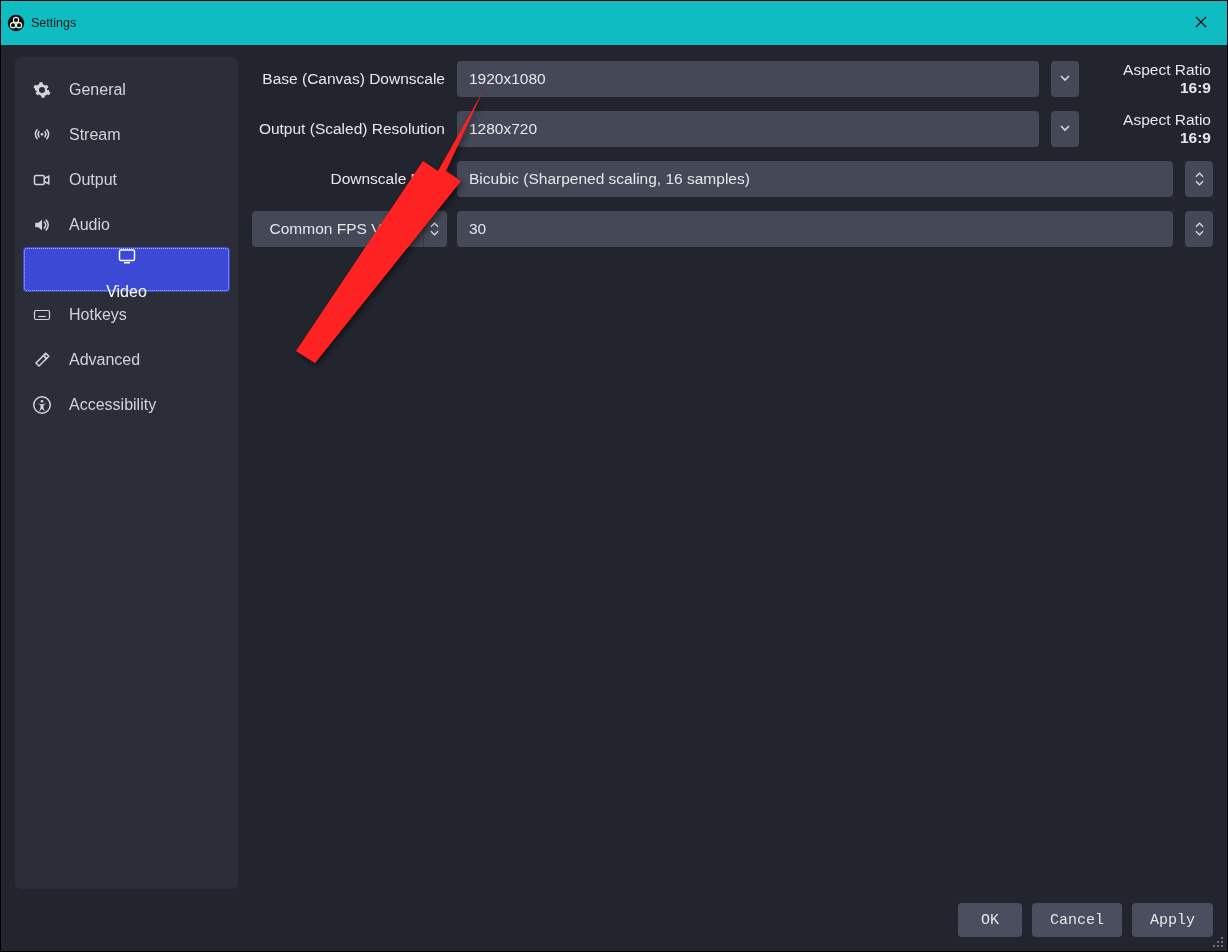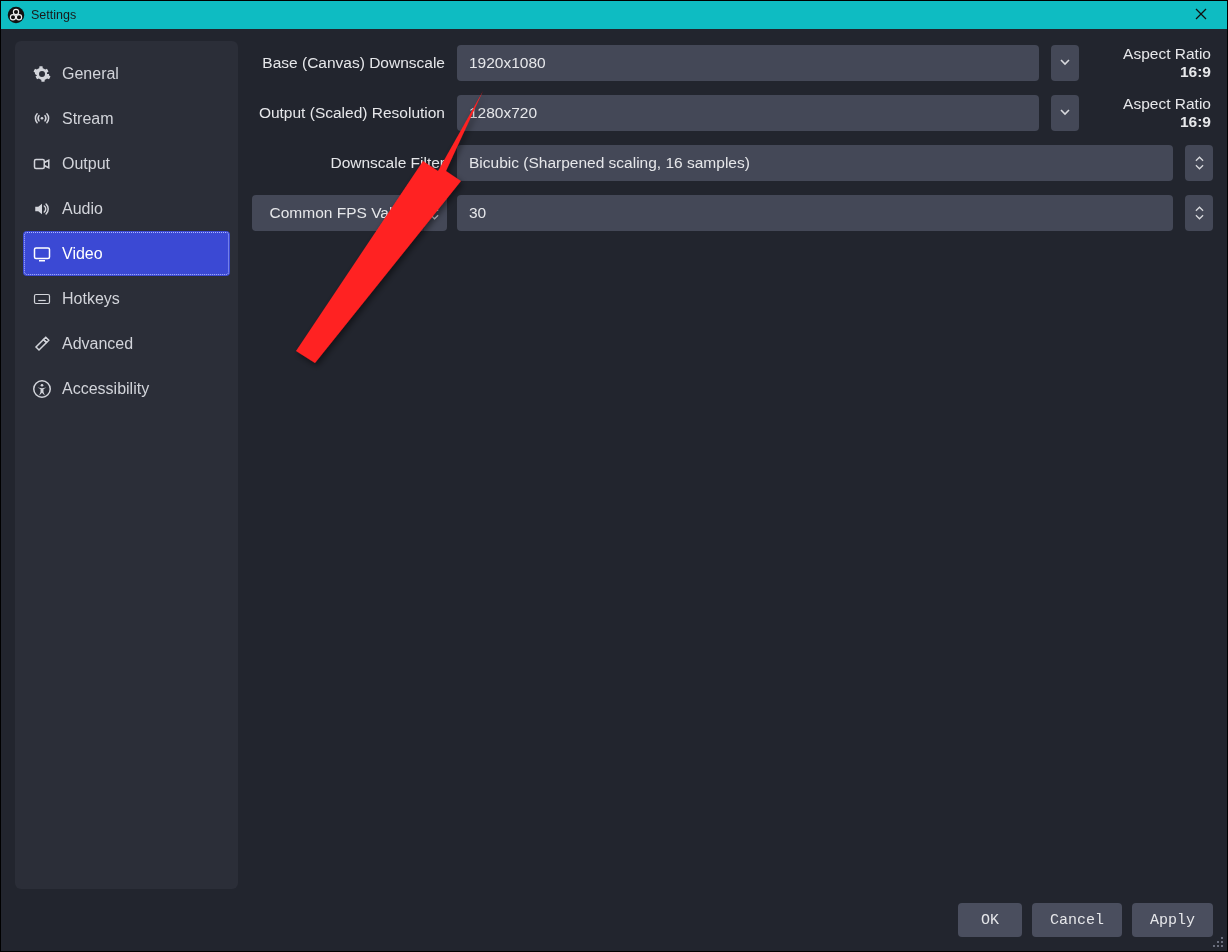--- a/index.html
+++ b/index.html
@@ -30,21 +30,21 @@
     position:relative;
   }
   .window{
     position:absolute;
     left:0;top:0;width:1228px;height:952px;
     background:var(--bg);
     border:1px solid #000;
     display:flex;flex-direction:column;
   }
   .titlebar{
-    height:28px;
+    height:44px;
     background:var(--titlebar);
     display:flex;align-items:center;
     padding:0 4px 0 6px;
     flex-shrink:0;
   }
   .titlebar .app-icon{
     width:18px;height:18px;
     margin-right:6px;
     display:inline-flex;align-items:center;justify-content:center;
   }
@@ -73,31 +73,32 @@
     border-radius:6px;
     display:flex;flex-direction:column;
     padding:10px 6px;
     flex-shrink:0;
   }
   .side-item{
     height:45px;
     border-radius:4px;
     display:flex;align-items:center;
     padding:0 10px;
-    gap:11px;
+    gap:18px;
     cursor:pointer;
     color:var(--text-dim);
     font-size:16px;
     margin:0 2px;
   }
   .side-item.selected{
     background:var(--selected);
     color:#fff;
     outline:1px dotted #aeb7ff;
     outline-offset:-2px;
+    flex-direction:column;
   }
   .side-item .icon{width:18px;height:18px;display:inline-flex;align-items:center;justify-content:center;flex-shrink:0;}
   .side-item .icon svg{width:18px;height:18px;}
   .content{
     flex:1 1 auto;
     min-width:0;
     padding:4px 0 0 0;
     position:relative;
   }
   .row{

